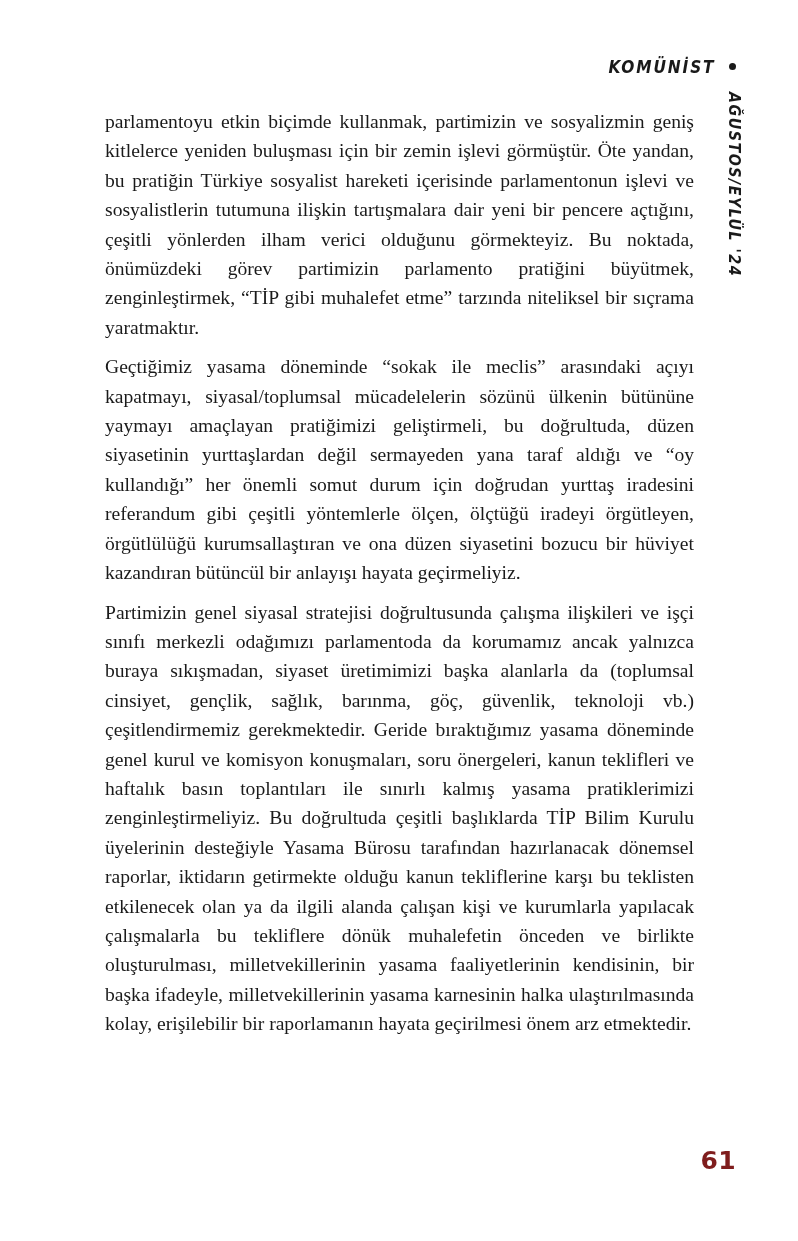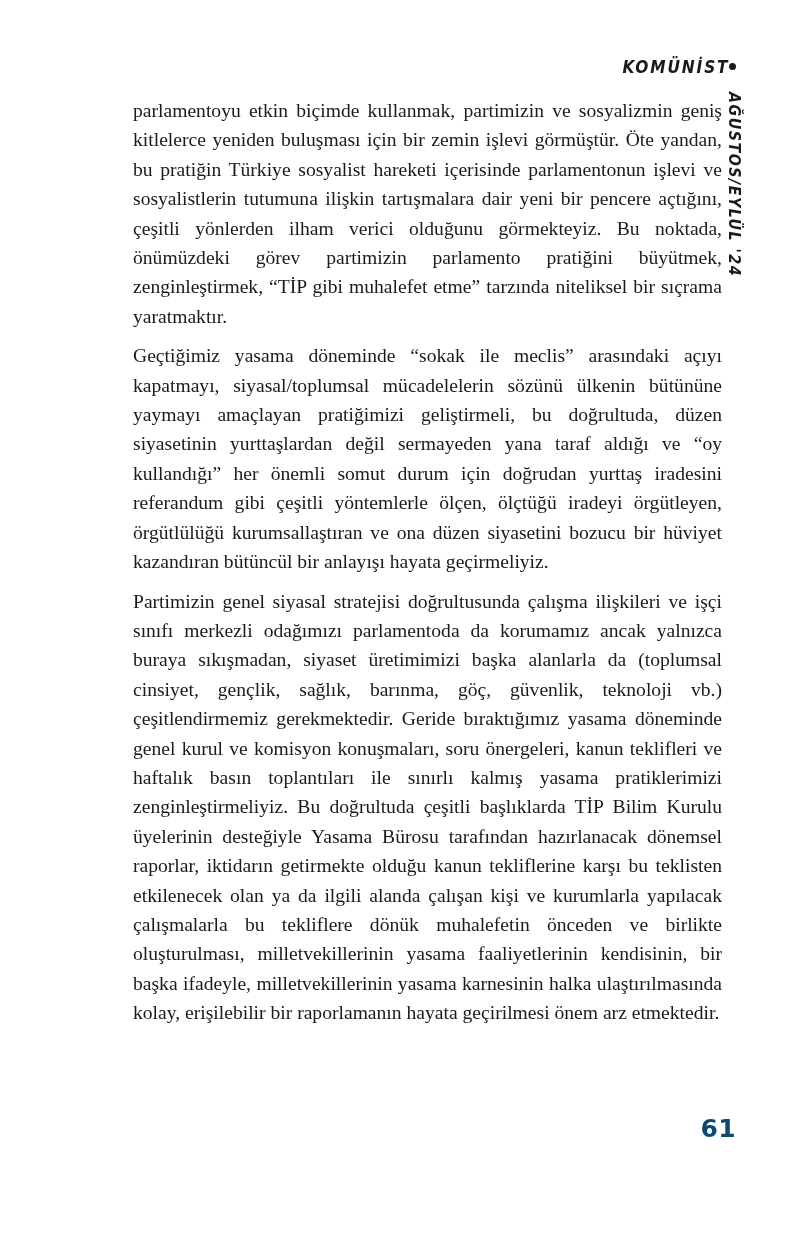--- a/index.html
+++ b/index.html
@@ -24,20 +24,21 @@
     background: #ffffff;
   }
 
   
   .running-head {
     position: absolute;
     top: 57px;
     right: 62px;
     display: flex;
     align-items: center;
+    gap: 14px;
     white-space: nowrap;
   }
   .running-head-title {
     font-family: "DejaVu Sans", "Liberation Sans", sans-serif;
     font-weight: 700;
     font-style: italic;
     font-size: 17.5px;
     letter-spacing: 2.1px;
     color: #1a1a1a;
     transform: scaleX(0.88);
@@ -74,48 +75,47 @@
     writing-mode: vertical-rl;
     text-orientation: mixed;
     transform: scaleY(0.92);
     transform-origin: top center;
   }
 
   
   .text-column {
     position: absolute;
     left: 105px;
-    top: 96px;
+    top: 107px;
     width: 589px;
-    margin-left: 28px;
   }
   .body-paragraph {
     margin: 0 0 10px 0;
     font-size: 19.6px;
     line-height: 29.4px;
     text-align: justify;
     text-justify: inter-word;
     hyphens: manual;
     color: #1a1a1a;
     font-family: "Liberation Serif", "DejaVu Serif", serif;
   }
   .body-paragraph:last-child {
     margin-bottom: 0;
   }
 
   
   .folio {
     position: absolute;
     right: 62px;
-    top: 1116px;
+    top: 1148px;
     font-family: "DejaVu Sans", "Liberation Sans", sans-serif;
     font-weight: 700;
     font-size: 25px;
     letter-spacing: 0.3px;
-    color: #0c4a6e;
+    color: #7f1d1d;
     line-height: 1;
   }
 </style>
 </head>
 <body>
 
 <div class="page">
 
   <div class="running-head">
     <span class="running-head-title">KOMÜNİST</span>

